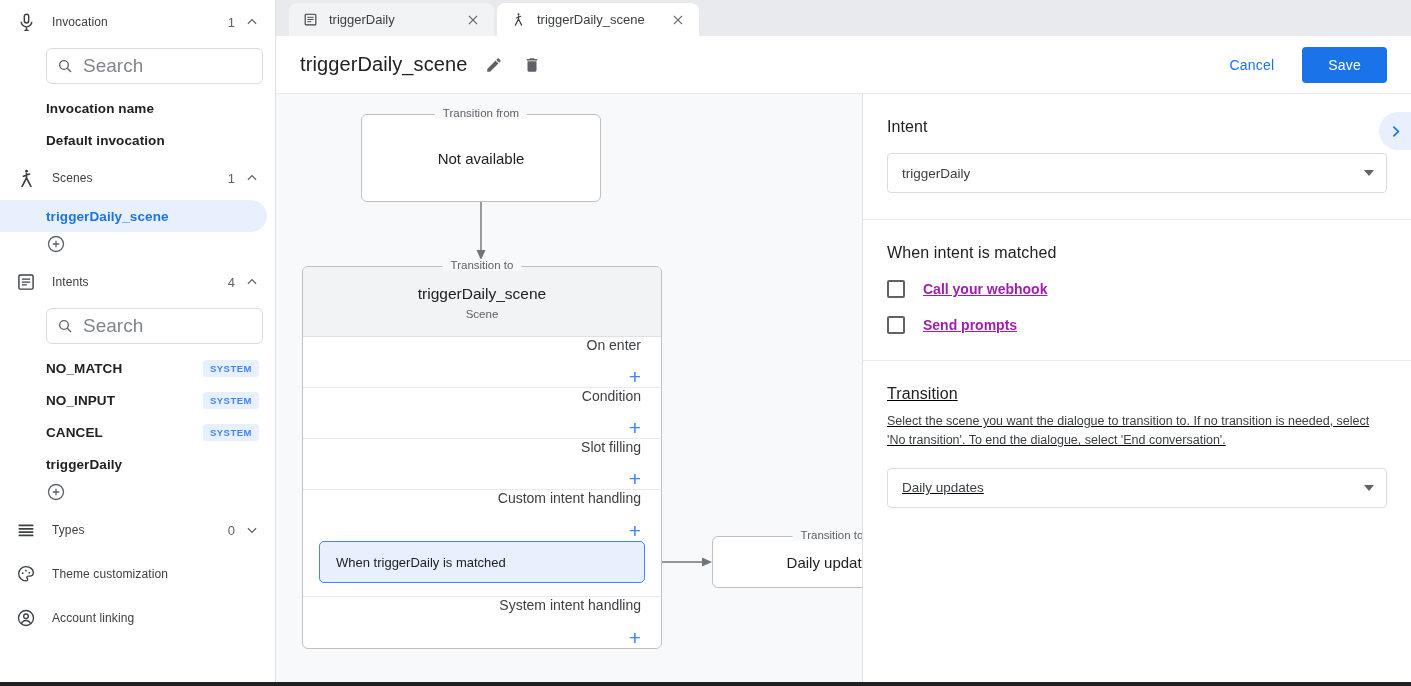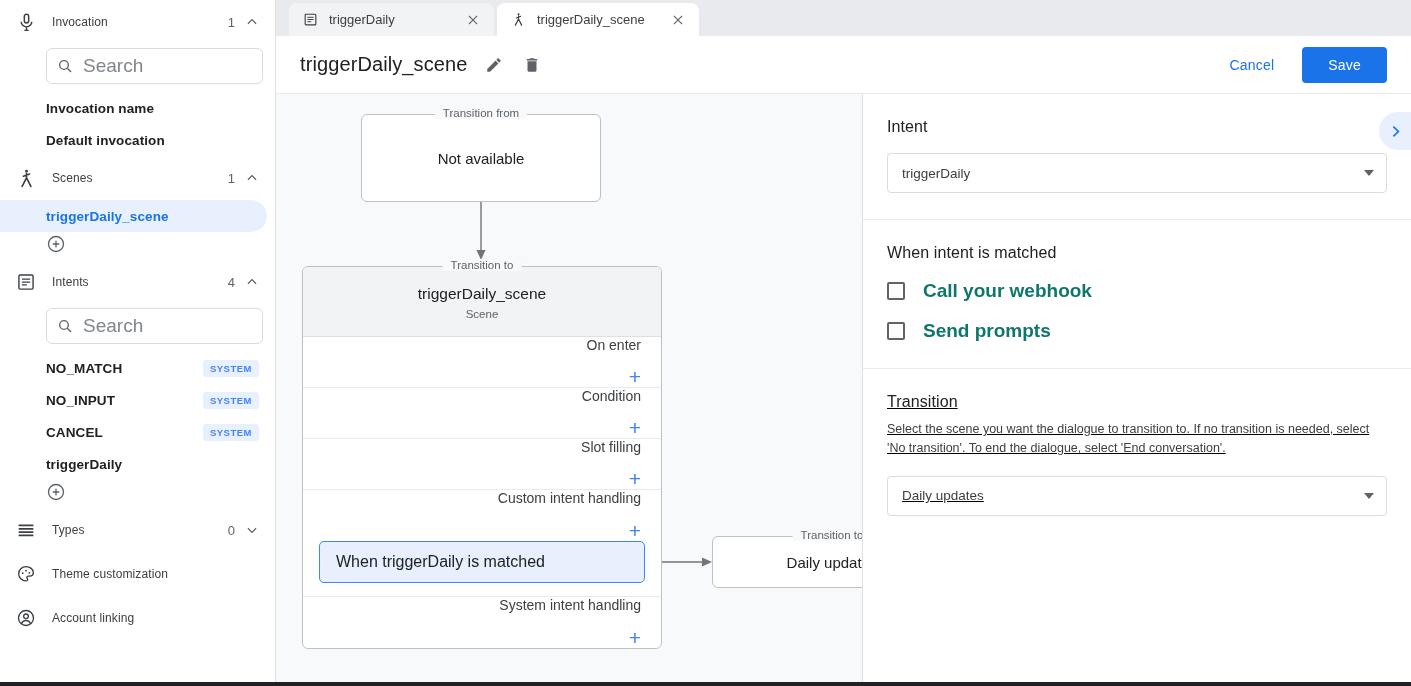--- a/index.html
+++ b/index.html
@@ -149,21 +149,21 @@
     display: flex; align-items: flex-end; justify-content: space-between;
     padding: 0 20px; height: 51px; border-bottom: 1px solid #e8eaed;
     font-size: 14px; color: #3c4043; flex-direction: column;
   }
   .scene-row:last-child { border-bottom: 0; }
   .plus { color: #4285f4; font-size: 21px; line-height: 1; cursor: pointer; font-weight: 300;}
   .scene-sub-wrap { padding: 0 16px 13px; border-bottom: 1px solid #e8eaed; position: relative; }
   .handler-chip {
     border: 1px solid #4285f4; background: #e8f0fe; border-radius: 5px;
     height: 42px; display: flex; align-items: center; padding: 0 16px;
-    font-size: 16px; color: #202124; cursor: pointer;
+    font-size: 13px; color: #202124; cursor: pointer;
   }
 
   
   .ttarget { left: 436px; top: 442px; width: 240px; height: 52px; }
   .ttarget .ctr {
     position: absolute; inset: 0; display: flex; align-items: center; justify-content: center;
     font-size: 15px; color: #202124;
   }
 
   .svg-layer { position: absolute; inset: 0; pointer-events: none; }
@@ -186,21 +186,21 @@
   .caret {
     width: 0; height: 0; border-left: 5px solid transparent;
     border-right: 5px solid transparent; border-top: 6px solid #5f6368;
   }
   .cbrow { display: flex; align-items: center; margin-top: 18px; cursor: pointer; }
   .cbrow:first-of-type { margin-top: 22px; }
   .cbox {
     width: 18px; height: 18px; border: 2px solid #5f6368; border-radius: 2px;
     flex: 0 0 18px; background: #fff;
   }
-  .cblabel { font-size: 19px; font-weight: bold; color: #0f766e; margin-left: 18px; }
+  .cblabel { font-size: 14px; font-weight: bold; color: #a21caf; margin-left: 18px; text-decoration: underline; }
 
   .panel-toggle {
     position: absolute; right: 0; top: 18px;
     width: 32px; height: 38px; background: #e8f0fe;
     border-radius: 20px 0 0 20px;
     display: flex; align-items: center; justify-content: center;
     color: #1a73e8; cursor: pointer; z-index: 5;
   }
 
   .bottombar {

